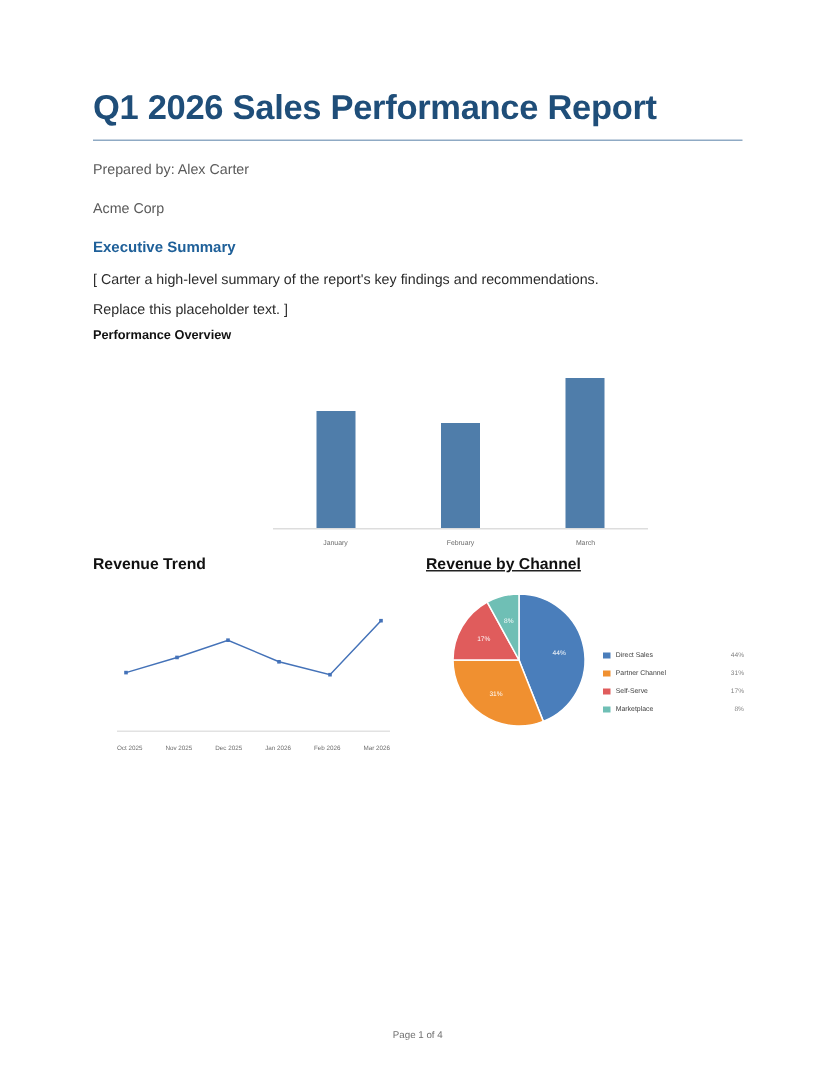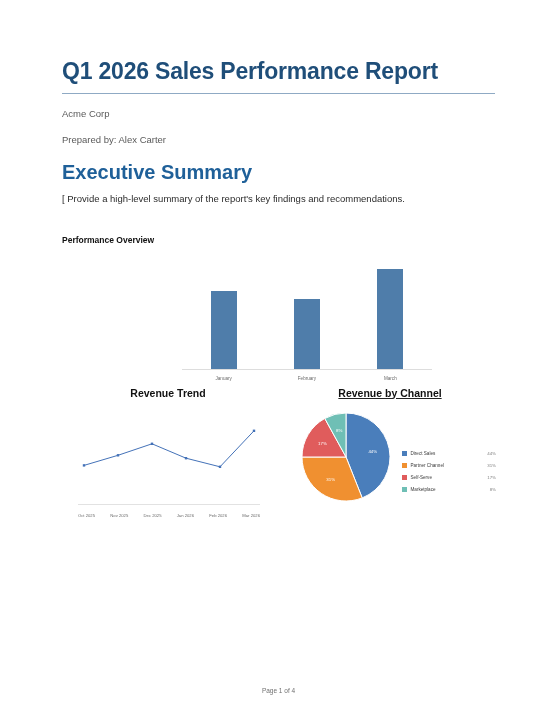--- a/index.html
+++ b/index.html
@@ -46,38 +46,38 @@
   }
   .meta-line {
     font-size: 9.5px;
     color: #5a5a5a;
     margin-bottom: 13px;
     line-height: 1.3;
   }
 
   
   .h2 {
-    font-size: 20px;
+    font-size: 10px;
     font-weight: bold;
     color: #1f6099;
     margin: 14px 0 7px 0;
     line-height: 1.2;
   }
   .body-text {
     font-size: 9.5px;
     color: #2b2b2b;
     line-height: 1.62;
     margin: 0 0 4px 0;
     max-width: 420px;
   }
   .h3 {
     font-size: 8.5px;
     font-weight: bold;
     color: #111111;
-    margin: 28px 0 0 0;
+    margin: 4px 0 0 0;
   }
 
   
   .barchart-wrap {
     position: relative;
     height: 128px;
     margin-top: 10px;
   }
   .barchart {
     position: absolute;
@@ -134,21 +134,20 @@
   
   .lower-row {
     position: relative;
     margin-top: 4px;
     height: 150px;
   }
   .chart-title-line {
     font-size: 10.5px;
     font-weight: bold;
     color: #111111;
-    text-align: center;
   }
   .trend-block {
     position: absolute;
     left: 0;
     top: 0;
     width: 212px;
   }
   .pie-block {
     position: absolute;
     left: 222px;
@@ -246,25 +245,26 @@
 </head>
 <body>
 
 <div class="page">
 
   <div class="content">
 
     <div class="doc-title">Q1 2026 Sales Performance Report</div>
     <div class="title-rule"></div>
 
+    <div class="meta-line">Prepared by: Alex Carter</div>
     <div class="meta-line">Acme Corp</div>
-    <div class="meta-line">Prepared by: Alex Carter</div>
 
     <div class="h2">Executive Summary</div>
-    <div class="body-text">[ Provide a high-level summary of the report's key findings and recommendations.</div>
+    <div class="body-text">[ Carter a high-level summary of the report's key findings and recommendations.</div>
+    <div class="body-text">Replace this placeholder text. ]</div>
 
     <div class="h3">Performance Overview</div>
 
     <div class="barchart-wrap">
       <div class="barchart">
         <div class="bars">
           <div class="bar-col">
             <div class="bar" style="height: 78px;"></div>
           </div>
           <div class="bar-col">

